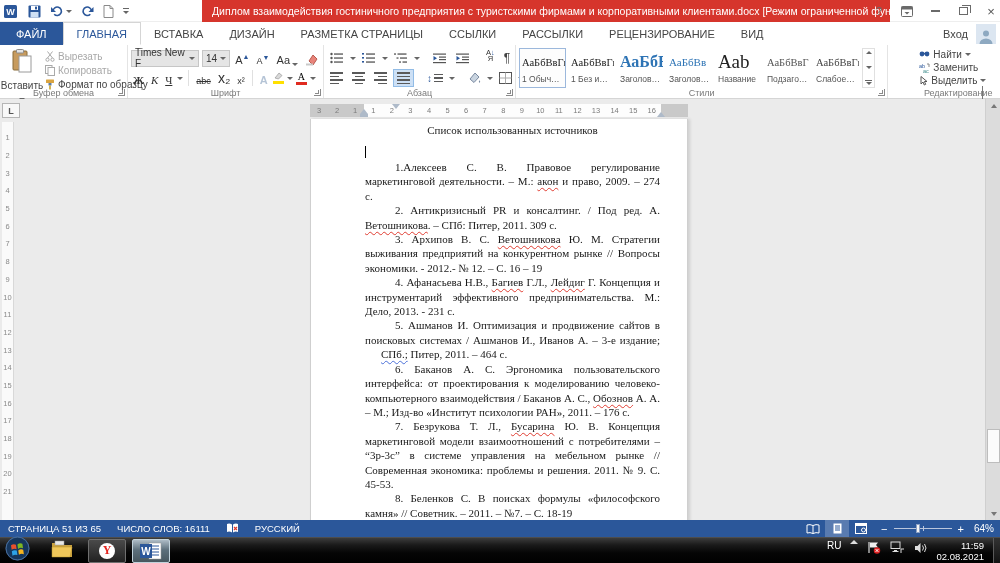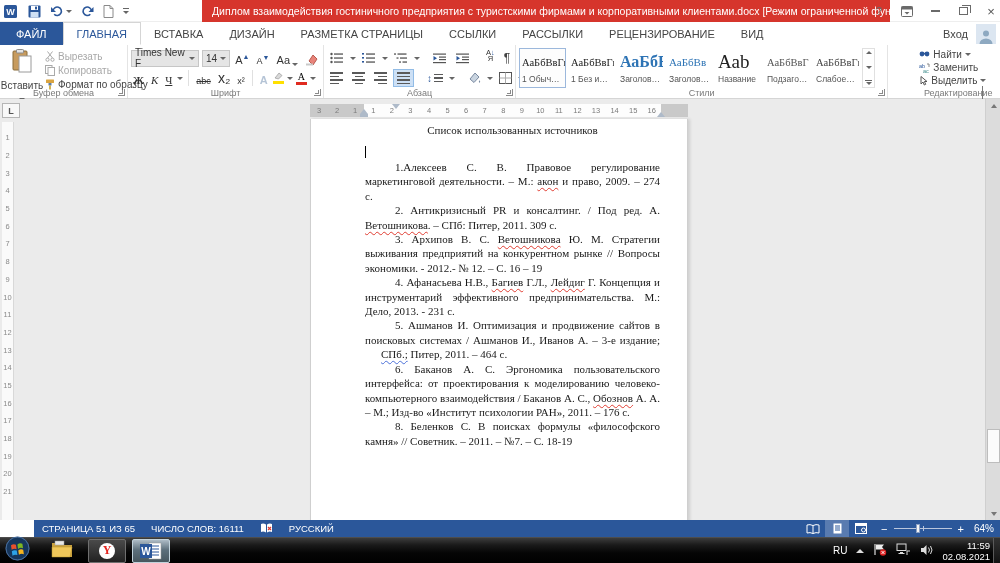--- a/index.html
+++ b/index.html
@@ -113,41 +113,41 @@
   .vscroll { position:absolute; right:0; top:0; bottom:0; width:15px; background:#dcdcdc; border-left:1px solid #cfcfcf; }
   .vs-btn { position:absolute; left:0; width:15px; height:13px; display:flex; align-items:center; justify-content:center; background:#dcdcdc; }
   .vs-up { top:0; } .vs-down { bottom:0; }
   .vs-tri { width:0; height:0; border-left:3.5px solid transparent; border-right:3.5px solid transparent; }
   .vs-up .vs-tri { border-bottom:4px solid #777; }
   .vs-down .vs-tri { border-top:4px solid #777; }
   .vs-thumb { position:absolute; left:1px; width:13px; top:330px; height:34px; background:#fbfbfb; border:1px solid #bdbdbd; }
 
   
   .statusbar { position:absolute; top:520px; left:0; right:0; height:17px; background:#2b579a; color:#fff;
-               display:flex; align-items:flex-end; font-size:9.5px;margin-left:34px; }
+               display:flex; align-items:flex-end; font-size:9.5px; }
   .sb-item { padding:0 8px; display:flex; align-items:center; gap:4px; height:100%; }
   .sb-right { margin-left:auto; display:flex; align-items:center; height:100%; }
   .viewbtn { width:24px; height:100%; display:flex; align-items:center; justify-content:center; }
   .viewbtn.on { background:rgba(255,255,255,0.22); }
   .zoomctl { display:flex; align-items:center; gap:6px; padding:0 8px; }
   .ztrack { position:relative; width:58px; height:1px; background:#b9c6dd; }
   .ztick { position:absolute; left:50%; top:-2px; width:1px; height:5px; background:#b9c6dd; }
   .zthumb { position:absolute; left:38%; top:-4px; width:4px; height:9px; background:#f5f5f5; border:1px solid #8aa0c4; }
   .zlabel { padding:0 6px 0 2px; font-size:10px; }
 
   
   .taskbar { position:absolute; top:537px; left:0; right:0; height:26px;
              background:linear-gradient(#3c3c3c, #1a1a1a 28%, #050505 60%, #000); border-top:1px solid #4d4d4d; display:flex; align-items:center; }
   .tb-icons { display:flex; align-items:center; gap:6px; padding-left:5px; }
   .tb-tile { width:38px; height:24px; display:flex; align-items:center; justify-content:center; border-radius:2px; }
   .tile-open { background:linear-gradient(#4a4a4a,#222); border:1px solid #6f6f6f; }
   .tile-active { background:linear-gradient(#aebcc6,#5d707c 45%,#47575f); border:1px solid #c2d3dc; }
   .ycirc { width:16px; height:16px; background:#fff; border-radius:50%; display:flex; align-items:center; justify-content:center;
            font-family:"Liberation Serif", serif; font-weight:bold; font-size:12px; color:#e52620; }
-  .tray { margin-left:auto; display:flex; align-items:center; gap:9px; padding-right:10px; color:#fff; }
+  .tray { margin-left:auto; display:flex; gap:9px; padding-right:16px; color:#fff; }
   .tray-lang { font-size:10px; }
   .tray-chev { width:0; height:0; border-left:4px solid transparent; border-right:4px solid transparent; border-bottom:4.5px solid #ddd; }
   .clock { text-align:right; font-size:9.5px; line-height:11px; }
   .showdesk { position:absolute; right:0; top:0; width:7px; height:26px; border-left:1px solid #5a5a5a; background:linear-gradient(#333,#111); }
 </style>
 </head>
 <body>
 
 <div id="app">
 
@@ -592,20 +592,21 @@
       <div class="cursor-line">
           <span class="caret"></span>
         </div>
       <div>
           <div class="para">1.Алексеев С. В. Правовое регулирование маркетинговой деятельности. – М.: <span class="sp-red">акон</span> и право, 2009. – 274 с.</div>
           <div class="para">2. Антикризисный PR и консалтинг. / Под ред. А. <span class="sp-red">Ветошникова</span>. – СПб: Питер, 2011. 309 с.</div>
           <div class="para">3. Архипов В. С. <span class="sp-red">Ветошникова</span> Ю. М. Стратегии выживания предприятий на конкурентном рынке // Вопросы экономики. - 2012.- № 12. – С. 16 – 19</div>
           <div class="para">4. Афанасьева Н.В., <span class="sp-red">Багиев</span> Г.Л., <span class="sp-red">Лейдиг</span> Г. Концепция и инструментарий эффективного предпринимательства. М.: Дело, 2013. - 231 с.</div>
           <div class="para">5. Ашманов И. Оптимизация и продвижение сайтов в поисковых системах / Ашманов И., Иванов А. – 3-е издание; <span class="sp-blue">СПб.;</span> Питер, 2011. – 464 с.</div>
           <div class="para">6. Баканов А. С. Эргономика пользовательского интерфейса: от проектирования к моделированию человеко-компьютерного взаимодействия / Баканов А. С., <span class="sp-red">Обознов</span> А. А. – М.; Изд-во «Институт психологии РАН», 2011. – 176 с.</div>
+          <div class="para">7. Безрукова Т. Л., <span class="sp-red">Бусарина</span> Ю. В. Концепция маркетинговой модели взаимоотношений с потребителями – “3р-3с” в системе управления на мебельном рынке // Современная экономика: проблемы и решения. 2011. № 9. С. 45-53.</div>
           <div class="para">8. Беленков С. В поисках формулы «философского камня» // Советник. – 2011. – №7. – С. 18-19</div>
         </div>
     </div>
 
     <div class="vscroll">
       <div class="vs-btn vs-up">
           <span class="vs-tri"></span>
         </div>
       <div class="vs-thumb"></div>
       <div class="vs-btn vs-down">

